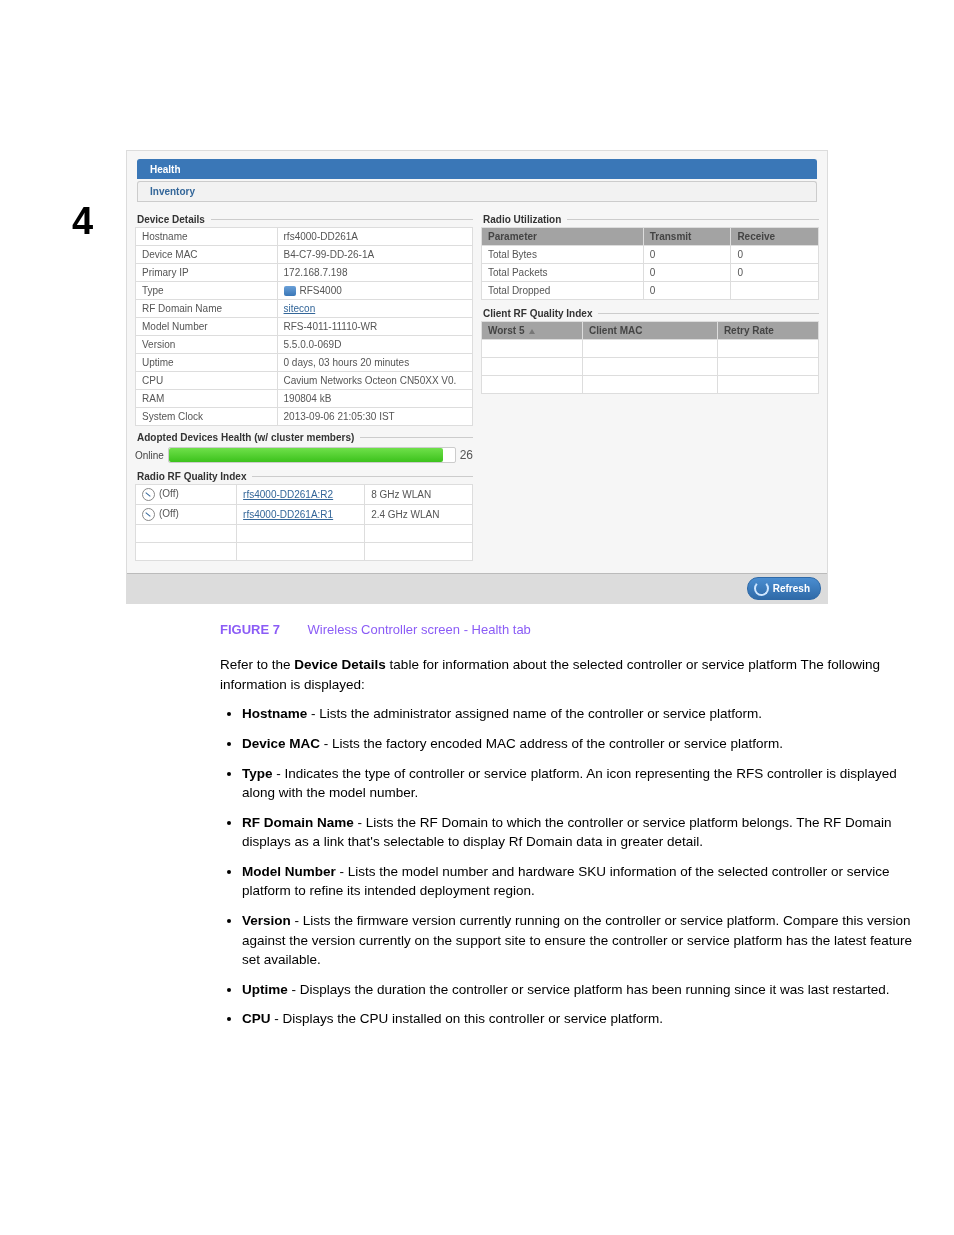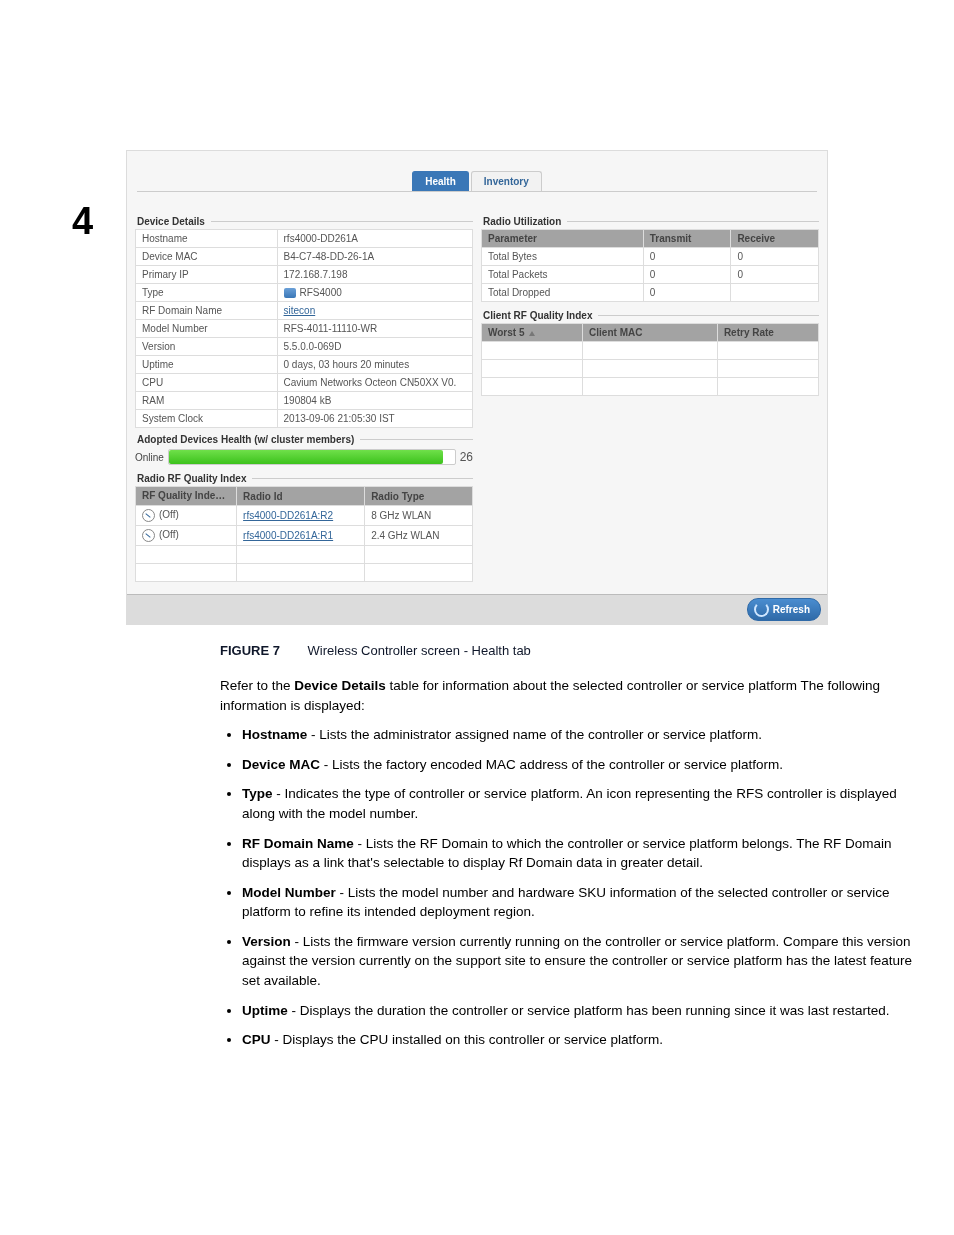--- a/index.html
+++ b/index.html
@@ -31,21 +31,22 @@
     font-size: 10px;
     color: #444;
   }
   
   .tabs {
     display: flex;
     justify-content: center;
     gap: 2px;
     padding: 8px 0 0 0;
     border-bottom: 1px solid #ccc;
-    margin: 12px 10px;
+    margin: 0 10px;
+    flex-direction: column;
   }
   .tab {
     padding: 4px 12px;
     font-size: 10px;
     font-weight: bold;
     border: 1px solid #ccc;
     border-bottom: none;
     background: #f2f2f2;
     border-radius: 3px 3px 0 0;
     color: #336699;
@@ -181,21 +182,21 @@
     align-items: center;
     gap: 4px;
   }
   .refresh-glyph {
     display:inline-block;width:11px;height:11px;border:2px solid #cfe6ff;border-top-color:transparent;border-radius:50%;
   }
   
   .caption {
     margin: 18px 0 18px 220px;
     font-size: 13px;
-    color: #0f172a;
+    color: #8b5cf6;
   }
   .caption .fig-label { font-weight: bold; margin-right: 24px; }
   .body-text {
     margin: 0 40px 0 220px;
     font-size: 13.5px;
     line-height: 1.45;
     color: #000;
   }
   .body-text p { margin: 0 0 10px 0; }
   ul.bullets {
@@ -230,21 +231,21 @@
               <col style="width:42%">
               <col>
             </colgroup>
         <tbody>
               <tr>
                 <td>Hostname</td>
                 <td>rfs4000-DD261A</td>
               </tr>
         <tr>
                 <td>Device MAC</td>
-                <td>B4-C7-48-DD-26-1A</td>
+                <td>B4-C7-99-DD-26-1A</td>
               </tr>
         <tr>
                 <td>Primary IP</td>
                 <td>172.168.7.198</td>
               </tr>
         <tr>
                 <td>Type</td>
                 <td><span class="dev-icon"></span><span>RFS4000</span></td>
               </tr>
         <tr>
@@ -294,25 +295,20 @@
         <span>Radio RF Quality Index</span>
             <span class="rule"></span>
       </div>
       <table class="data">
         <colgroup>
               <col style="width:30%">
               <col style="width:38%">
               <col>
             </colgroup>
         <tbody>
-              <tr>
-          <th><span>RF Quality Index</span><span class="radio-dot"></span></th>
-          <th>Radio Id</th>
-          <th>Radio Type</th>
-        </tr>
         <tr>
           <td><span class="status-dot"></span><span>(Off)</span></td>
           <td><span class="link">rfs4000-DD261A:R2</span></td>
           <td>8 GHz WLAN</td>
         </tr>
         <tr>
           <td><span class="status-dot"></span><span>(Off)</span></td>
           <td><span class="link">rfs4000-DD261A:R1</span></td>
           <td>2.4 GHz WLAN</td>
         </tr>

